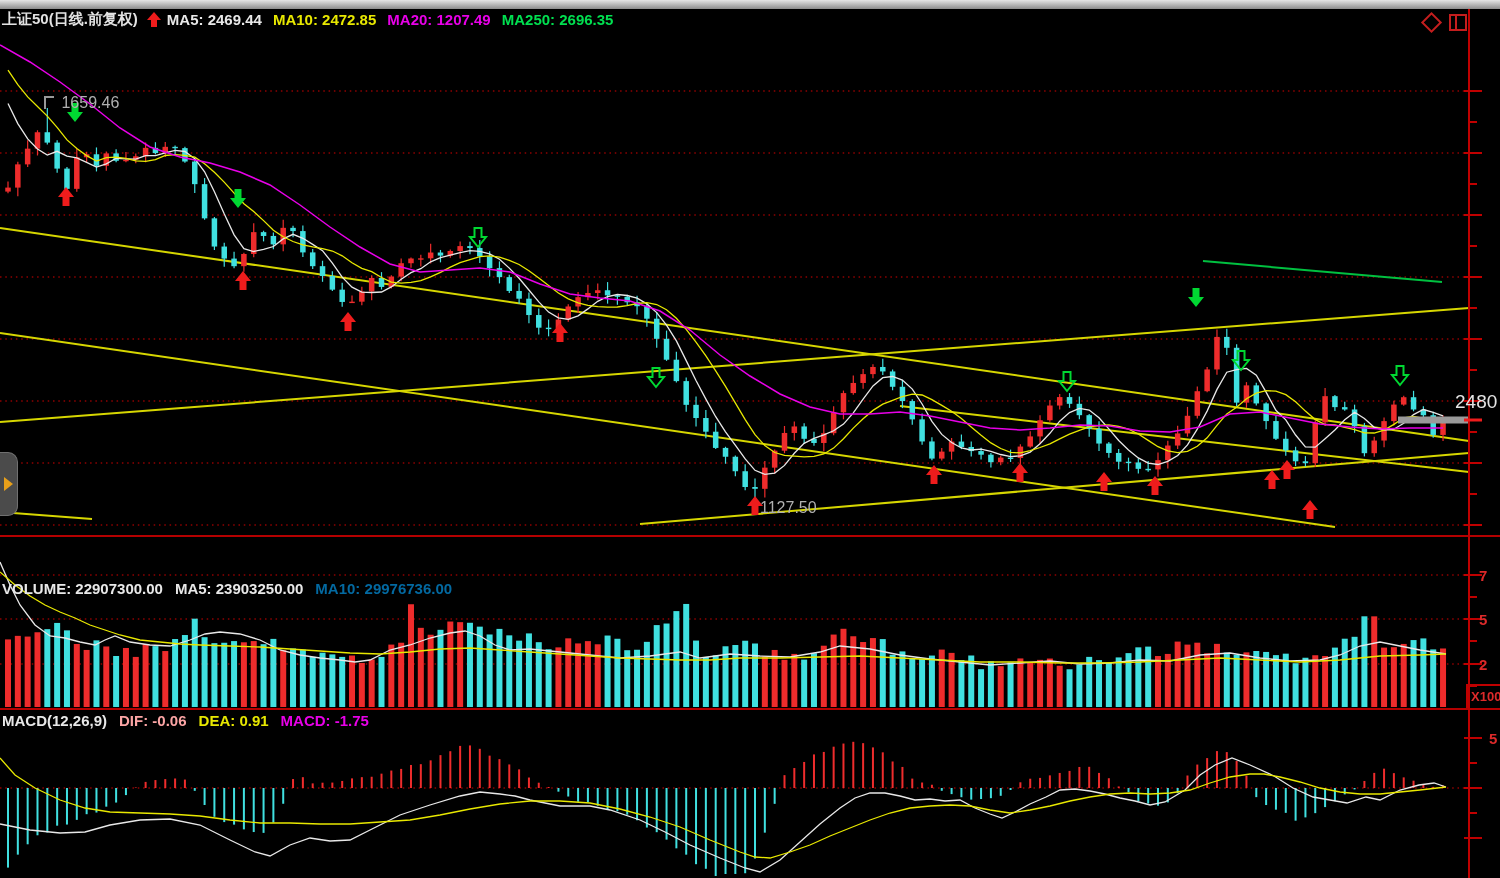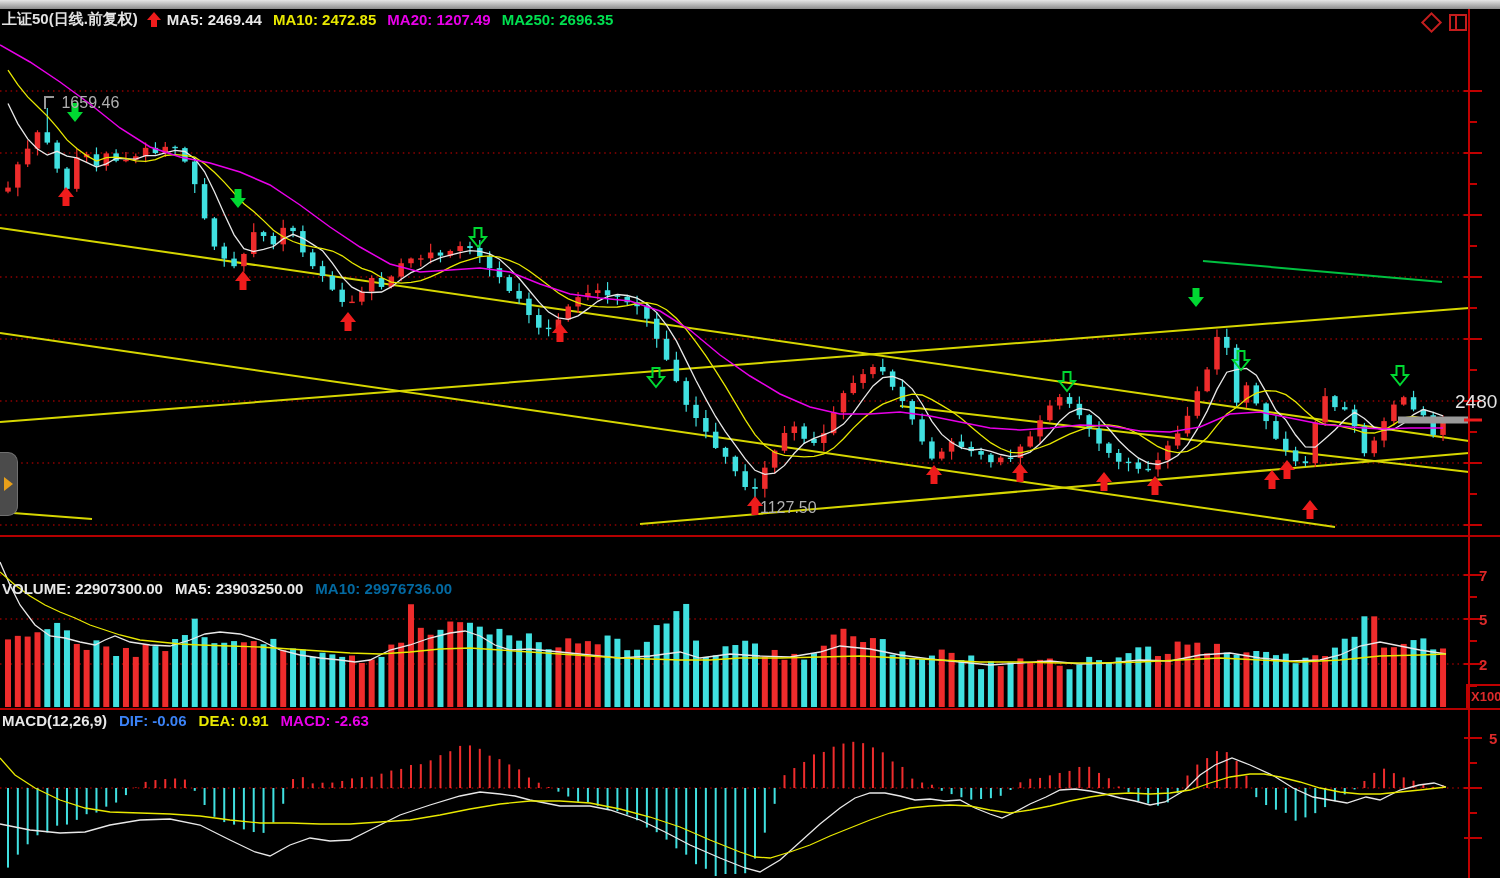--- a/index.html
+++ b/index.html
@@ -770,23 +770,23 @@
   <div class="lastprice">2480</div>
 
   <div class="paneheader" style="top:560px;margin-top:20px;">
     <span class="sp" style="color: rgb(232, 232, 232);">VOLUME: 22907300.00</span>
     <span class="sp" style="color: rgb(232, 232, 232);">MA5: 23903250.00</span>
     <span class="sp" style="color: #0369a1;">MA10: 29976736.00</span>
   </div>
 
   <div class="paneheader" style="top:712px;">
     <span class="sp" style="color: rgb(232, 232, 232);">MACD(12,26,9)</span>
-    <span class="sp" style="color: #3b82f6;">DIF: -0.06</span>
+    <span class="sp" style="color: #fca5a5;">DIF: -0.06</span>
     <span class="sp" style="color: rgb(232, 232, 0);">DEA: 0.91</span>
-    <span class="sp" style="color: rgb(232, 0, 232);">MACD: -2.63</span>
+    <span class="sp" style="color: rgb(232, 0, 232);">MACD: -1.75</span>
   </div>
 
   <div class="axis-label" style="left:1479px;top:567px;">7</div>
   <div class="axis-label" style="left:1479px;top:611px;">5</div>
   <div class="axis-label" style="left:1479px;top:656px;">2</div>
   <div class="x10box">X100</div>
   <div class="axis-label" style="left:1489px;top:730px;">5</div>
 
   <div class="sidetab">
     <span class="tri"></span>

